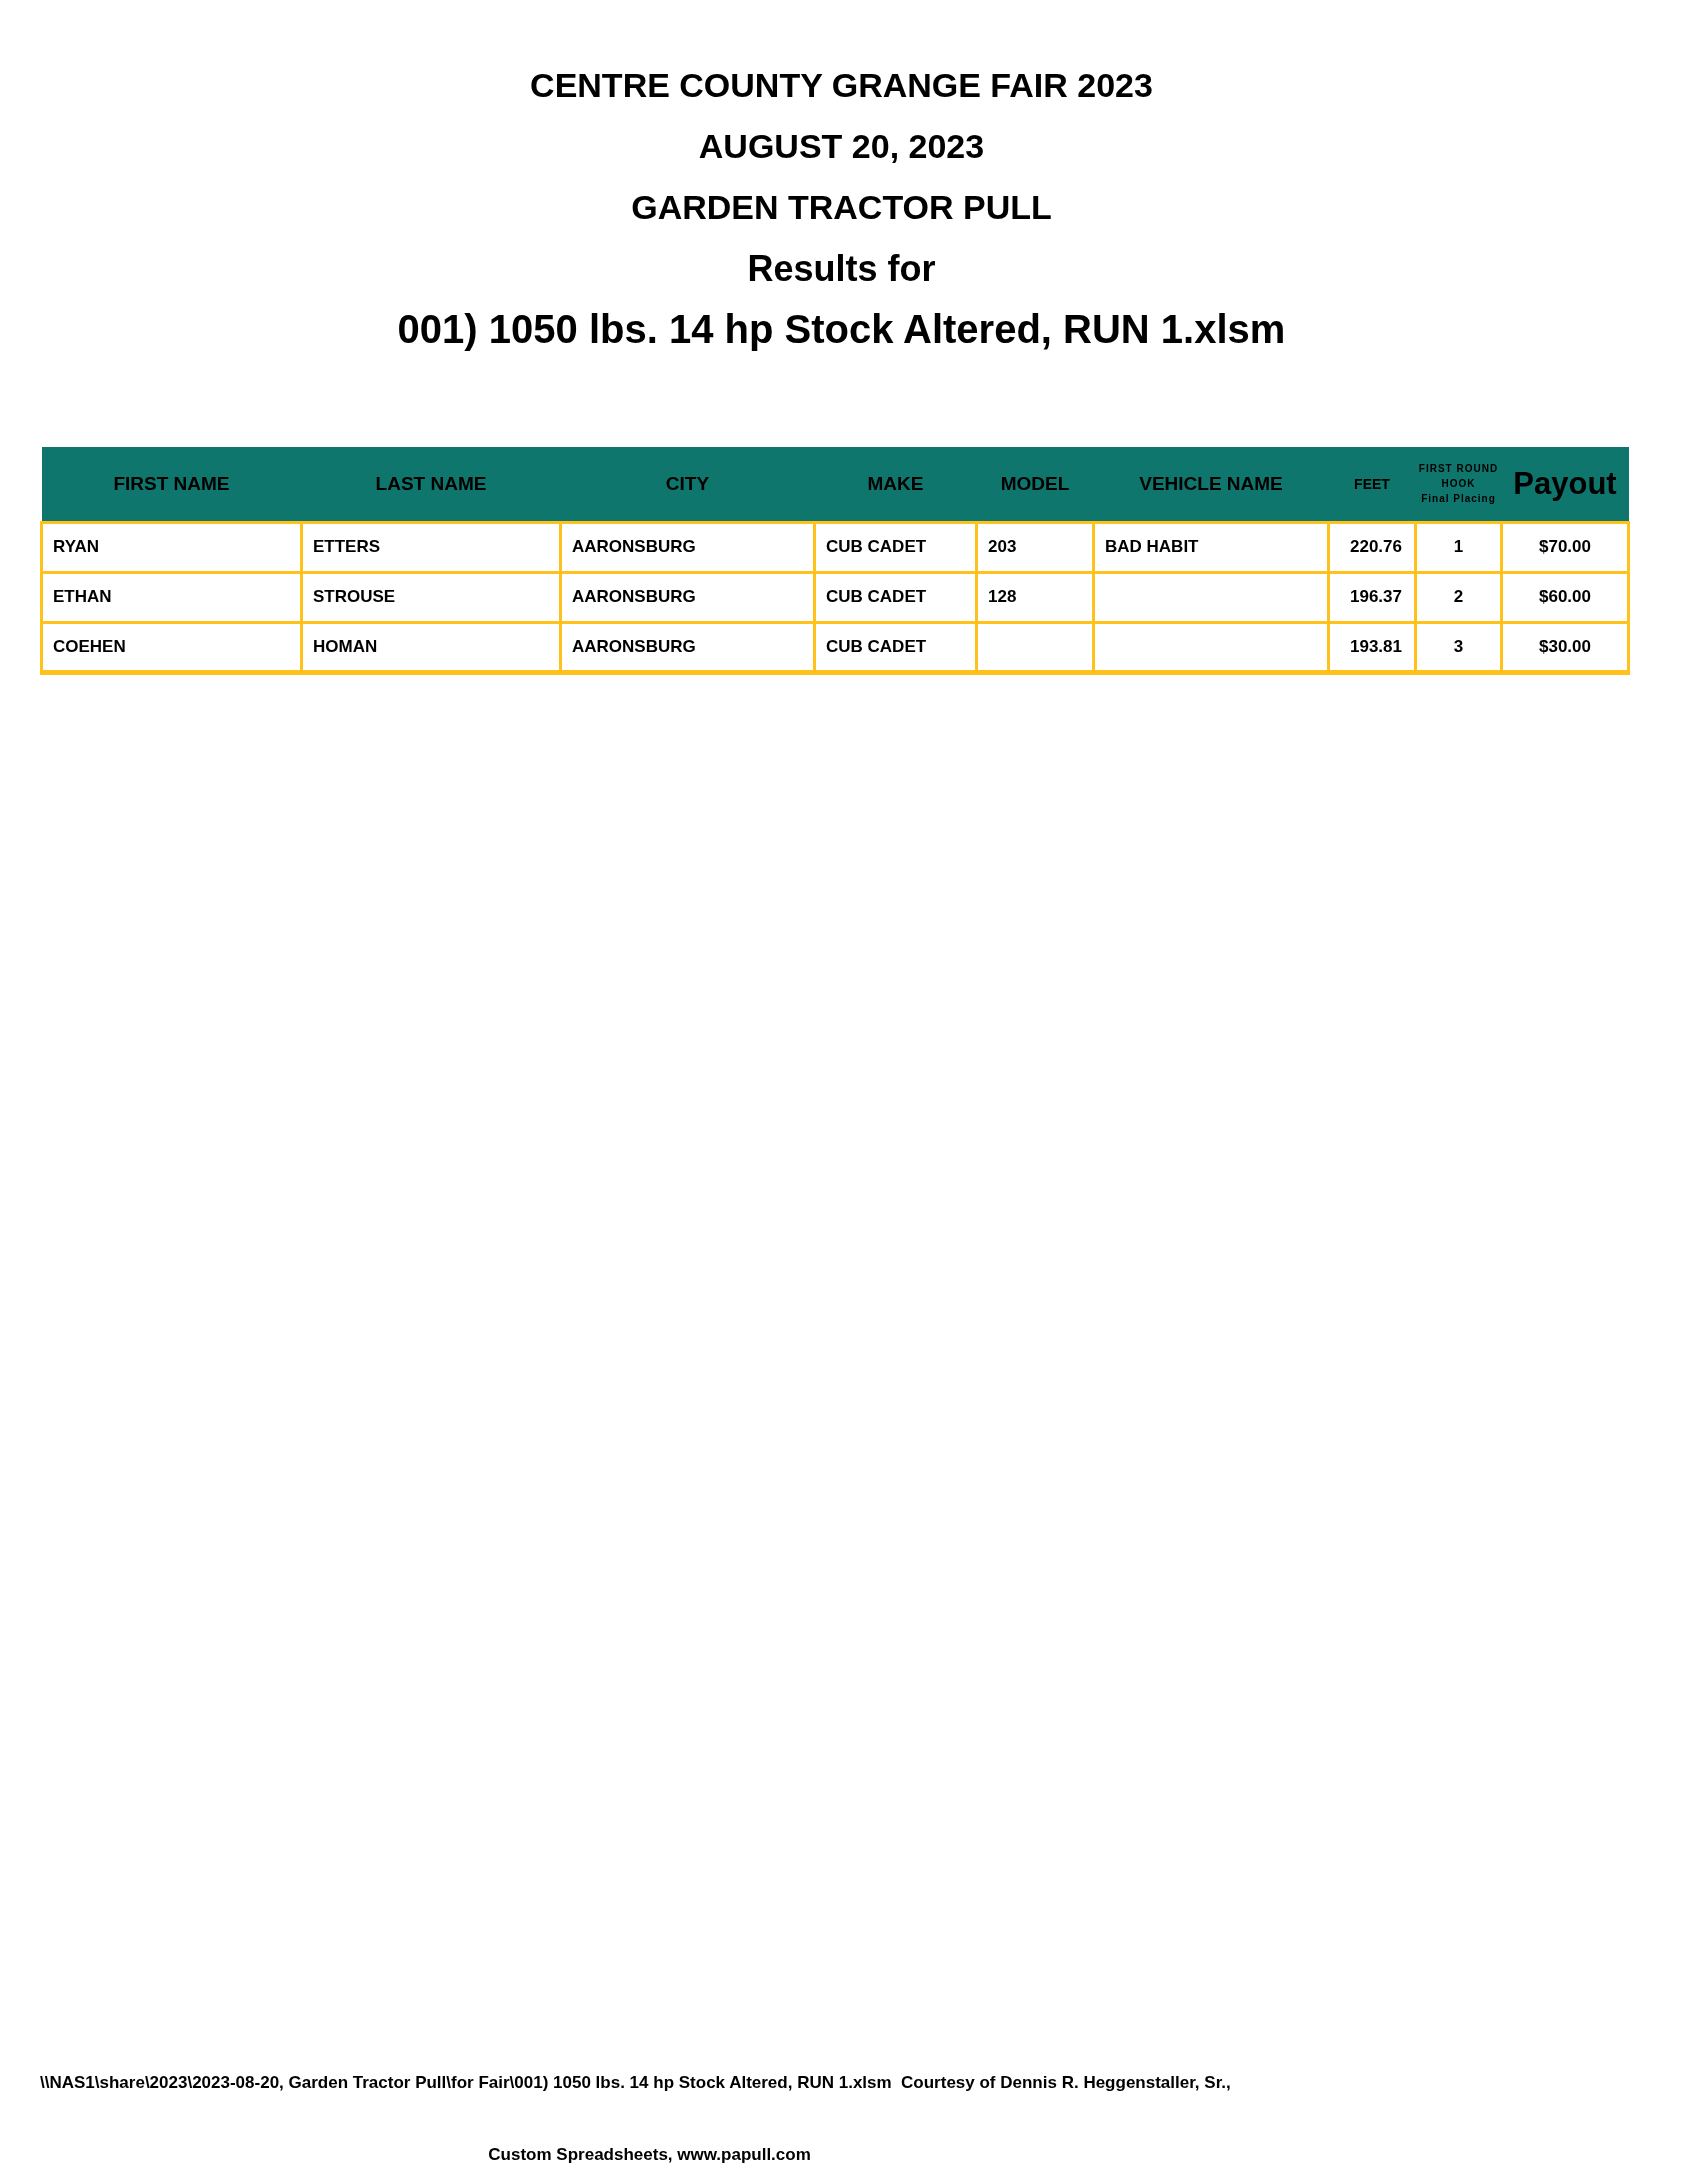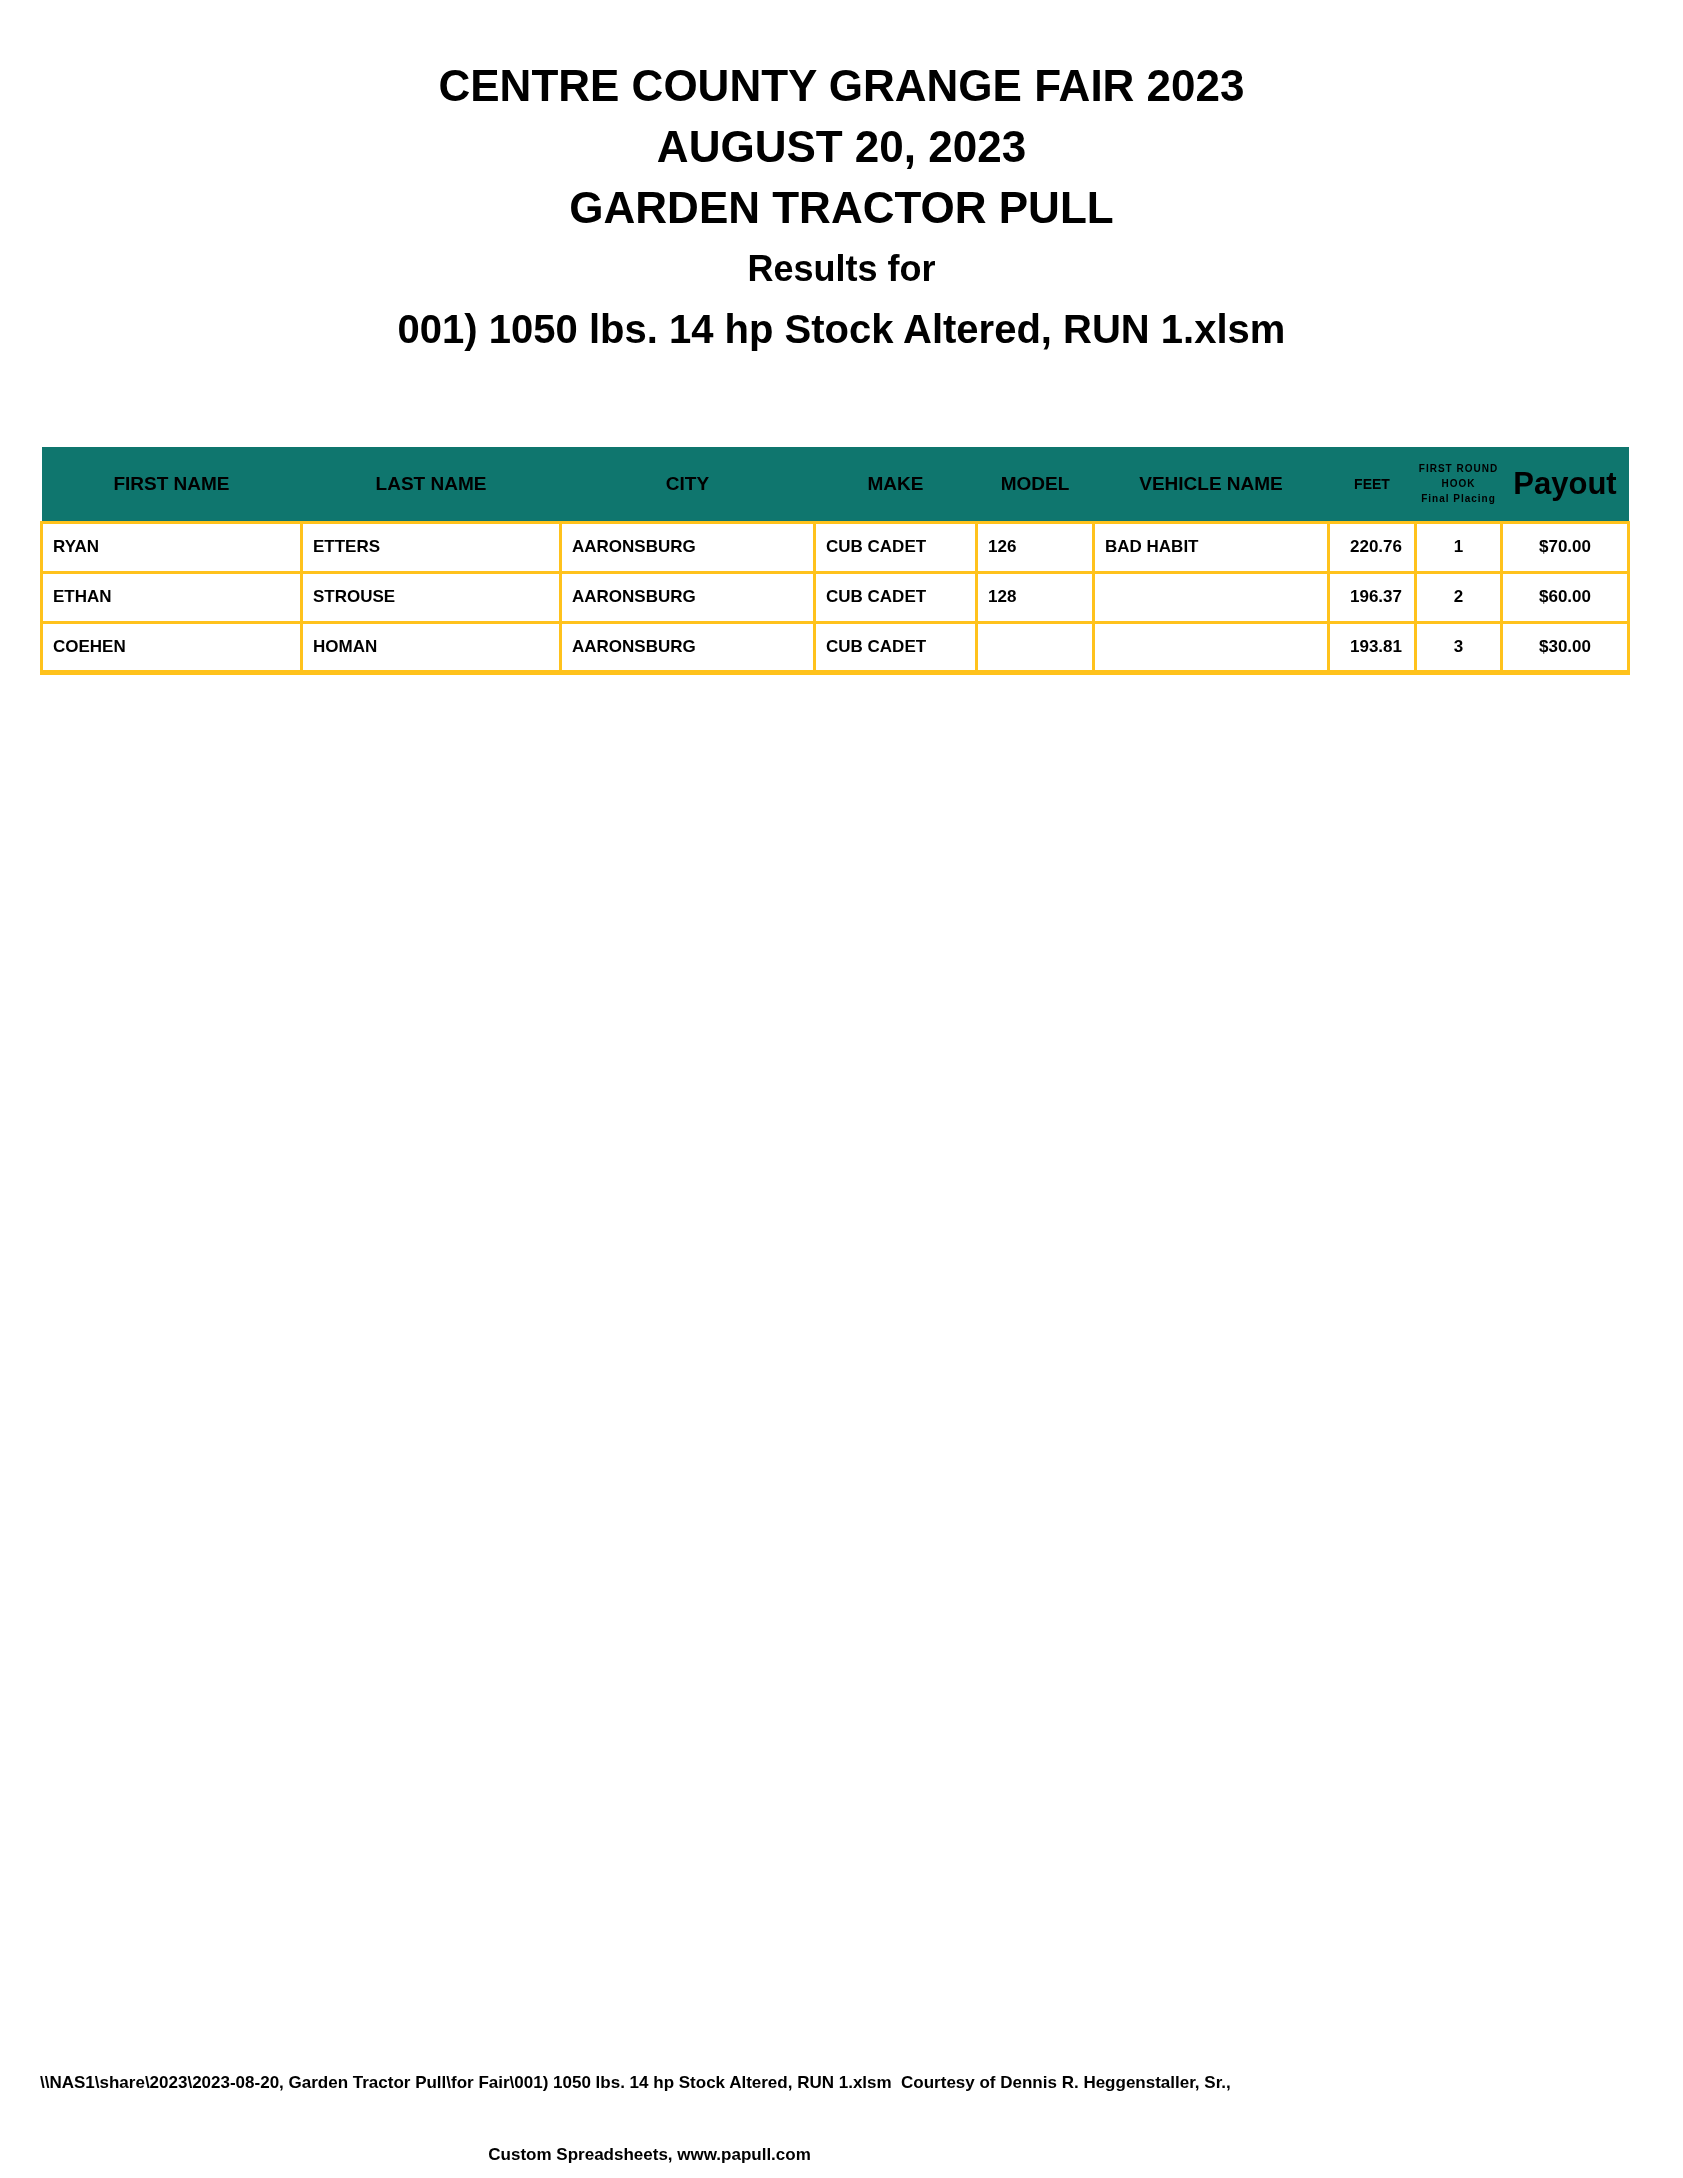--- a/index.html
+++ b/index.html
@@ -22,21 +22,21 @@
     width: 1683px;
     text-align: center;
   }
   .title-line {
     height: 61px;
     display: flex;
     align-items: center;
     justify-content: center;
     letter-spacing: 0px;
   }
-  .title-main    { font-size: 44px; }
+  .title-main    { font-size: 34px; }
   .title-results { font-size: 36px; }
   .title-class   { font-size: 40px; }
 
   
   table.results {
     position: absolute;
     left: 40px;
     top: 447px;
     width: 1588px;
     border-collapse: collapse;
@@ -133,21 +133,21 @@
         </th>
         <th class="payout-h">Payout</th>
       </tr>
     </thead>
     <tbody>
       <tr>
         <td>RYAN</td>
         <td>ETTERS</td>
         <td>AARONSBURG</td>
         <td>CUB CADET</td>
-        <td>126</td>
+        <td>203</td>
         <td>BAD HABIT</td>
         <td class="feet">220.76</td>
         <td class="hook">1</td>
         <td class="payout">$70.00</td>
       </tr>
       <tr>
         <td>ETHAN</td>
         <td>STROUSE</td>
         <td>AARONSBURG</td>
         <td>CUB CADET</td>

